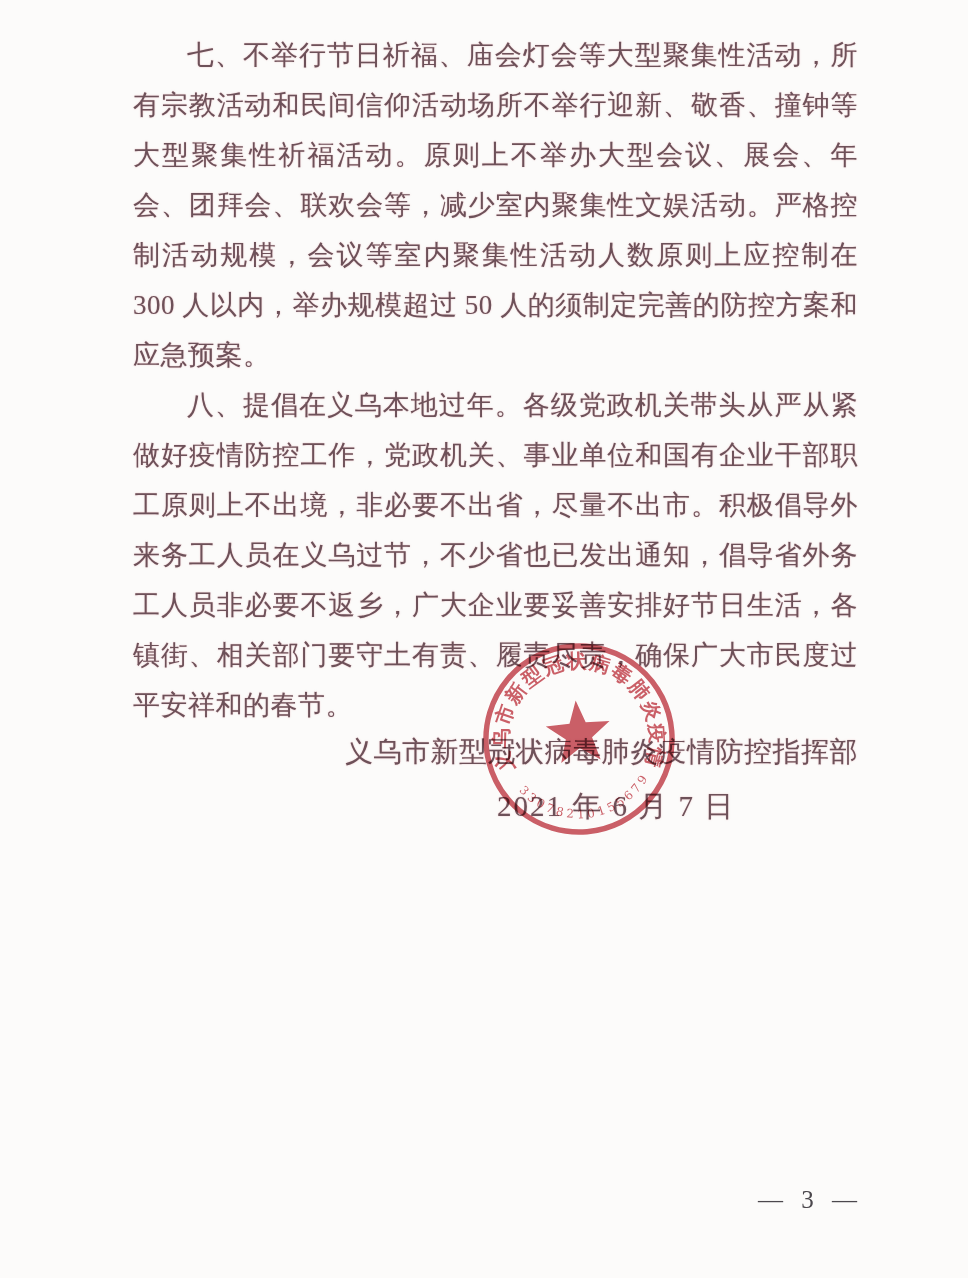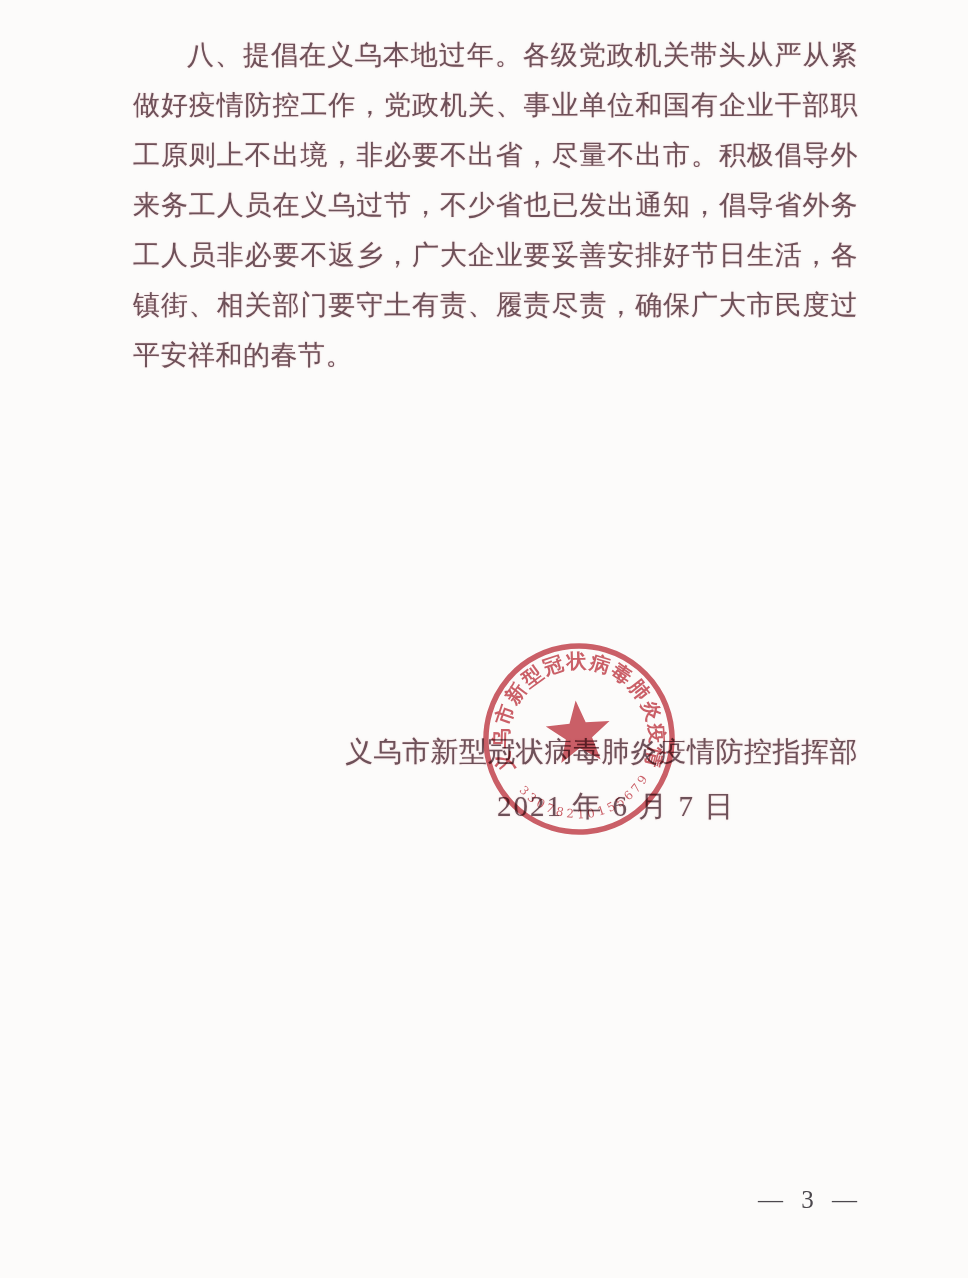--- a/index.html
+++ b/index.html
@@ -84,20 +84,21 @@
     font-family: "DejaVu Serif", serif;
   }
   .seal .star { fill: #c84f59; }
 </style>
 </head>
 <body>
 
 <div class="page">
 
   <div class="body-text">
+    <p class="para">七、不举行节日祈福、庙会灯会等大型聚集性活动，所有宗教活动和民间信仰活动场所不举行迎新、敬香、撞钟等大型聚集性祈福活动。原则上不举办大型会议、展会、年会、团拜会、联欢会等，减少室内聚集性文娱活动。严格控制活动规模，会议等室内聚集性活动人数原则上应控制在 300 人以内，举办规模超过 50 人的须制定完善的防控方案和应急预案。</p>
     <p class="para">八、提倡在义乌本地过年。各级党政机关带头从严从紧做好疫情防控工作，党政机关、事业单位和国有企业干部职工原则上不出境，非必要不出省，尽量不出市。积极倡导外来务工人员在义乌过节，不少省也已发出通知，倡导省外务工人员非必要不返乡，广大企业要妥善安排好节日生活，各镇街、相关部门要守土有责、履责尽责，确保广大市民度过平安祥和的春节。</p>
   </div>
 
   <div class="signature">义乌市新型冠状病毒肺炎疫情防控指挥部</div>
 
   <div class="date">2021 年 6 月 7 日</div>
 
   <div class="seal">
     <svg viewBox="0 0 200 200" xmlns="http://www.w3.org/2000/svg">
       <defs>

